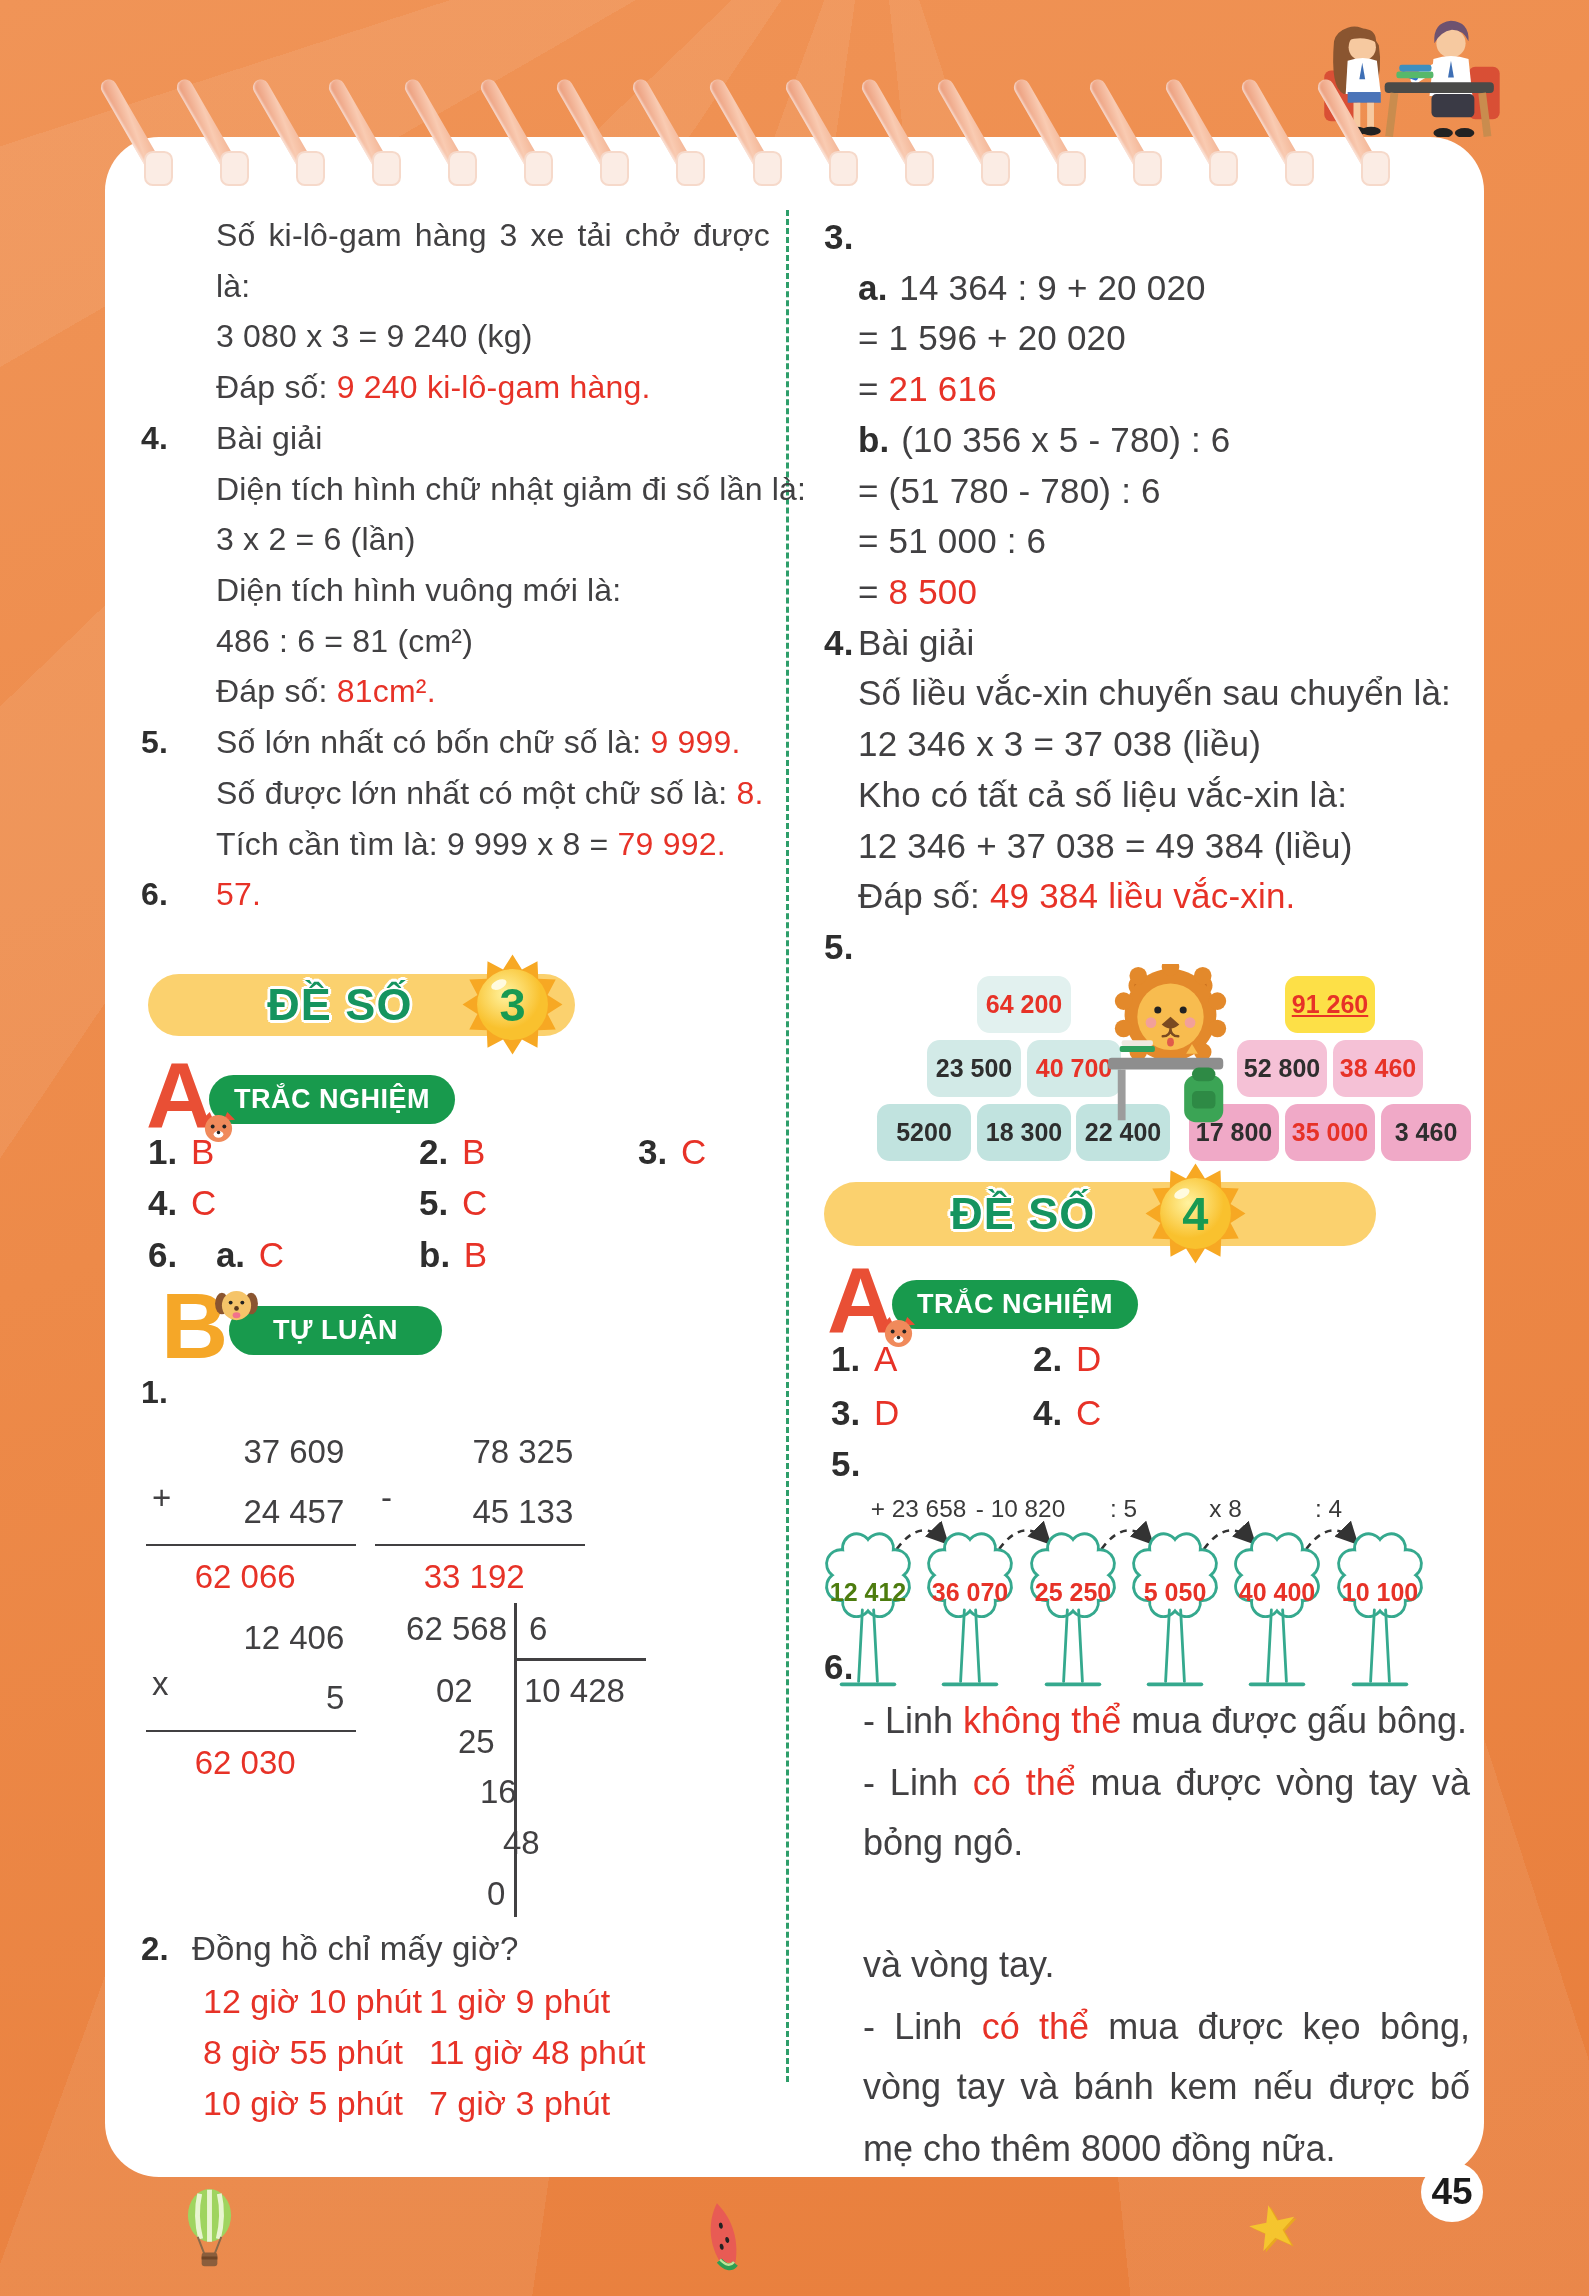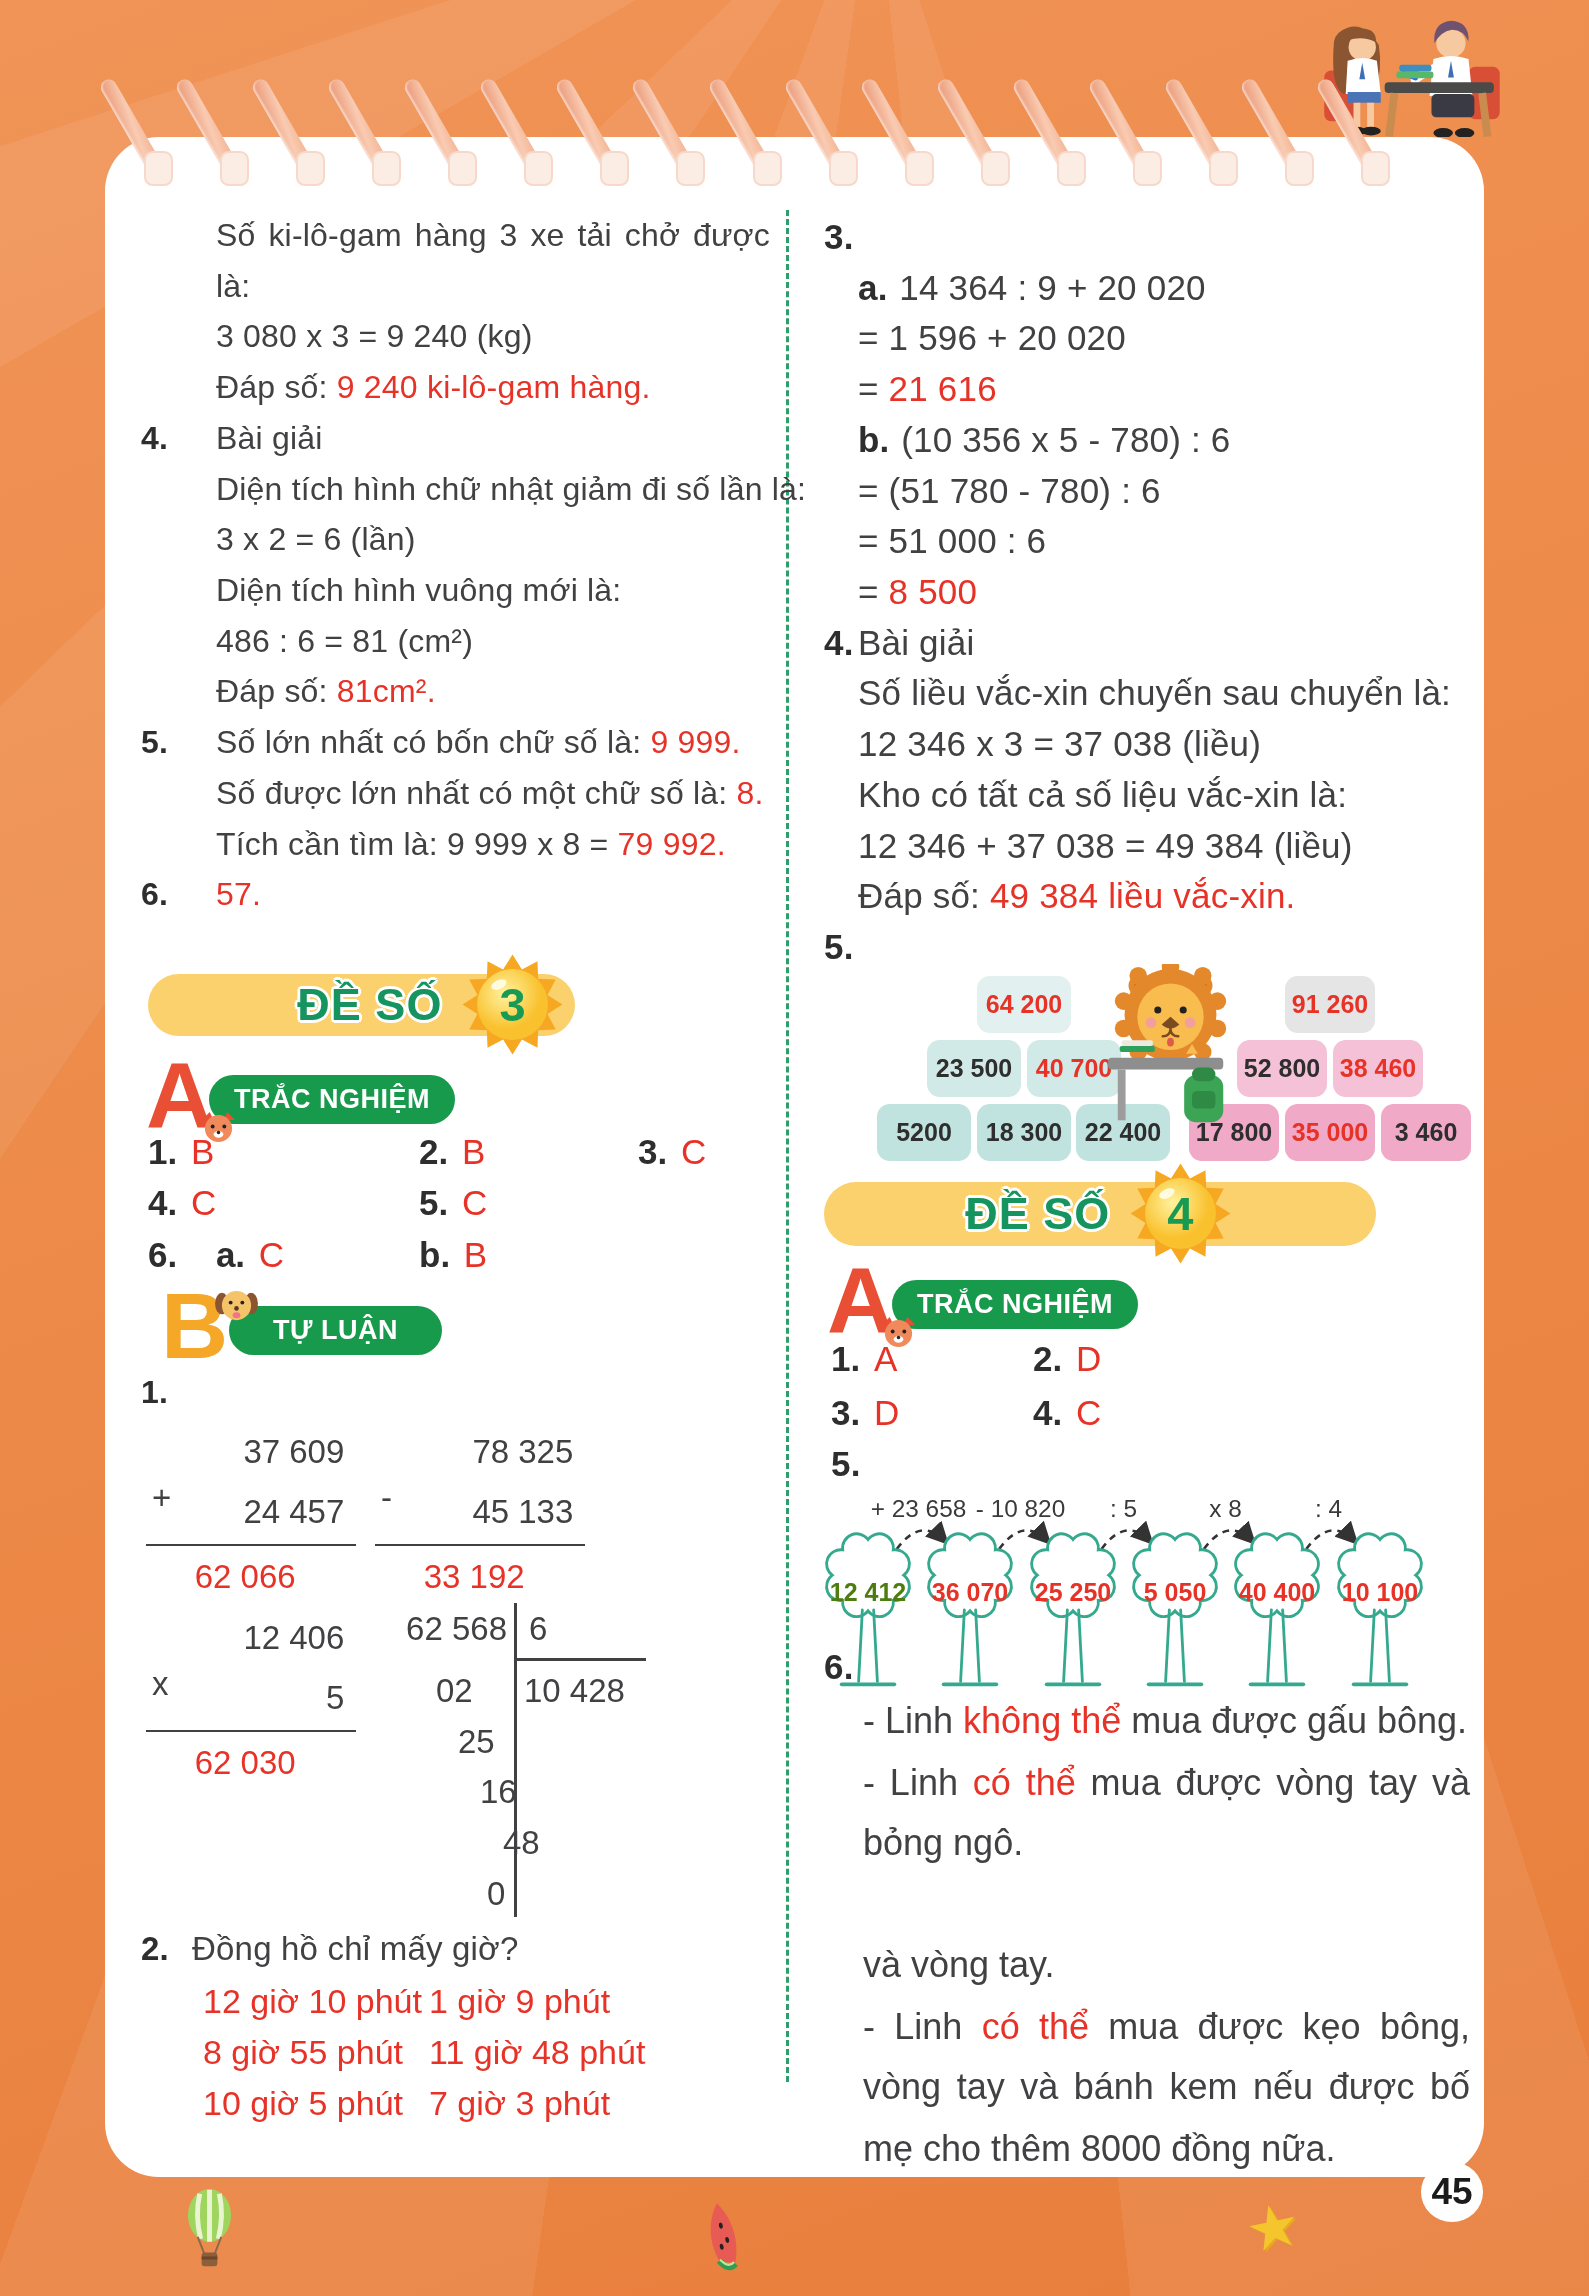--- a/index.html
+++ b/index.html
@@ -28,21 +28,21 @@
     box-shadow:inset 2px 0 2px rgba(255,255,255,.55);}
   
   .line{position:absolute;font-size:32px;color:#414042;white-space:nowrap;letter-spacing:0.2px;}
   .rline{position:absolute;font-size:35px;color:#414042;white-space:nowrap;letter-spacing:0.2px;}
   .num{font-weight:bold;color:#2e2e2e;}
   .red{color:#E73227;}
   .sp{display:inline-block;width:75px;}
   .sp2{display:inline-block;width:51px;}
   .just{white-space:normal;text-align:justify;text-align-last:justify;}
   
-  .banner{position:absolute;background:#FBD16E;border-radius:33px;display:flex;align-items:center;}
+  .banner{position:absolute;background:#FBD16E;border-radius:33px;display:flex;align-items:center;gap:30px;}
   .banner .btitle{font-size:45px;font-weight:bold;color:#15945F;letter-spacing:1px;
     text-shadow:-2.9px 0 0 #fff,2.9px 0 0 #fff,0 -2.9px 0 #fff,0 2.9px 0 #fff,
       -2px -2px 0 #fff,2px 2px 0 #fff,-2px 2px 0 #fff,2px -2px 0 #fff;}
   .sun{position:relative;width:109px;height:109px;flex:0 0 auto;}
   .sun .sn{position:absolute;inset:0;display:flex;align-items:center;justify-content:center;
     font-size:47px;font-weight:bold;color:#189A52;}
   
   .bletter{position:absolute;font-size:93px;font-weight:bold;line-height:1;z-index:3;}
   .bletter.a{color:#E94F35;}
   .bletter.b{color:#F5A728;}
@@ -55,21 +55,21 @@
   .acol .rule{border-top:2.9px solid #414042;margin:2px 0 2px;}
   .acol .res{height:57px;line-height:57px;text-align:center;padding-right:11.7px;}
   .dvs{position:absolute;font-size:33px;color:#414042;white-space:nowrap;}
   .dv-vline{position:absolute;width:2.9px;background:#414042;}
   .dv-hline{position:absolute;height:2.9px;background:#414042;}
   
   .pbox{position:absolute;width:94px;height:57px;border-radius:12.7px;display:flex;align-items:center;
     justify-content:center;font-size:25px;font-weight:bold;color:#2e2e2e;white-space:nowrap;}
   .pbox.w92{width:90px;}
   .t1{background:#E2F1EF;} .t2{background:#D2EAE7;} .t3{background:#C1E3DF;}
-  .k1{background:#e5e5e5;} .k2{background:#F5C1D6;} .k3{background:#F0A9C7;}
+  .k1{background:#fde047;text-decoration:underline;} .k2{background:#F5C1D6;} .k3{background:#F0A9C7;}
   .pbox.red{color:#E73227;}
   
   .tree{position:absolute;width:94px;height:176px;}
   .tnum{position:absolute;width:94px;text-align:center;font-size:25px;font-weight:bold;color:#4d7c0f;}
   .tnum.red{color:#E73227;}
   .oplabel{position:absolute;width:127px;text-align:center;font-size:24.4px;color:#3a3a3a;}
   .item6{position:absolute;width:607px;font-size:36px;color:#414042;line-height:1.2;}
   .divider{position:absolute;border-left:3.9px dashed #2E9E6A;}
   .clk{position:absolute;font-size:34px;color:#E73227;white-space:nowrap;}
   .mcell{position:absolute;font-size:35px;white-space:nowrap;color:#E73227;}

